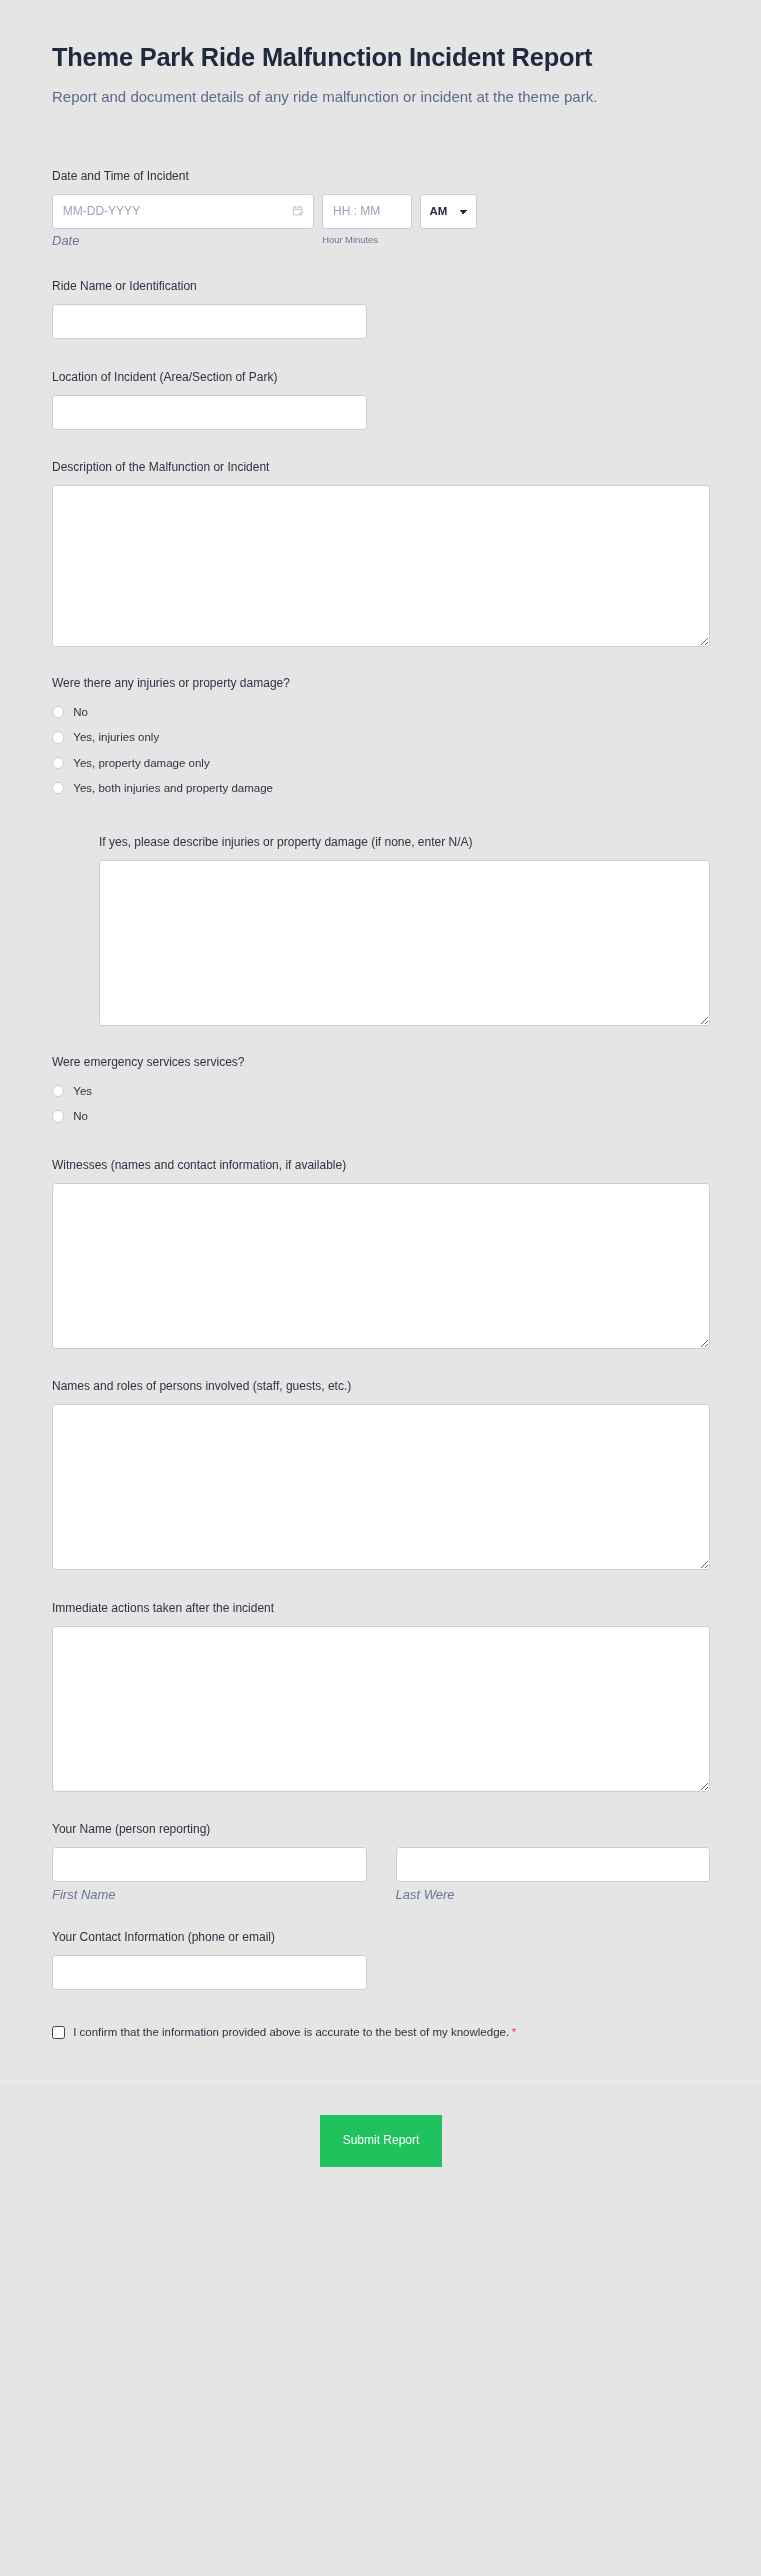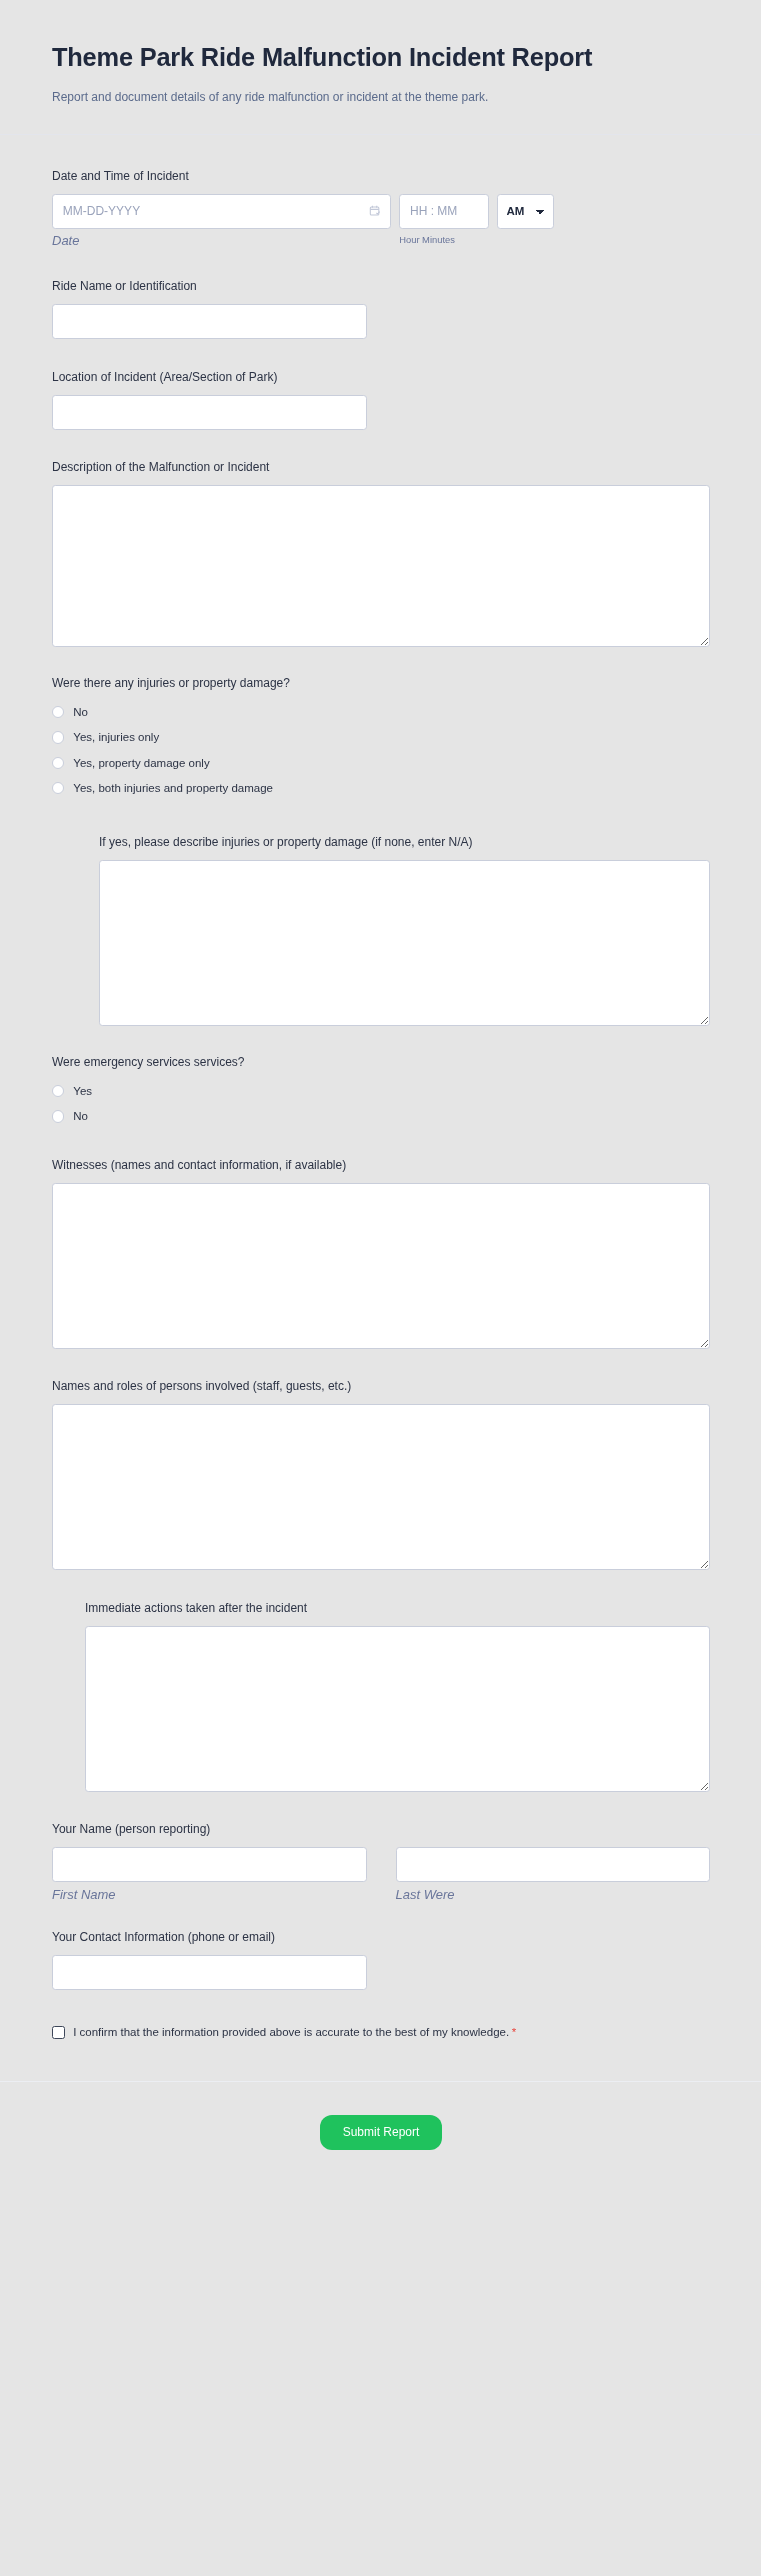--- a/index.html
+++ b/index.html
@@ -26,21 +26,21 @@
   .form-title {
     font-size: 25.4px;
     line-height: 37px;
     font-weight: 700;
     color: #20293d;
     letter-spacing: -0.2px;
     max-width: 623px;
   }
   .form-subtitle {
     margin-top: 11.5px;
-    font-size: 12px;
+    font-size: 15px;
     line-height: 18px;
     color: #5b6b8c;
     font-weight: 400;
   }
 
   
   .form-body {
     padding: 33px 52px 0 52px;
   }
 
@@ -109,21 +109,21 @@
   
   .datetime-row {
     display: flex;
     align-items: flex-start;
     gap: 8.2px;
   }
   .dt-col { display: flex; flex-direction: column; }
 
   .date-wrap {
     position: relative;
-    width: 339px;
+    width: 262px;
   }
   .date-wrap .txt-input { padding-right: 29.5px; }
 
   .cal-icon {
     position: absolute;
     right: 9px;
     top: 50%;
     transform: translateY(-50%);
     width: 13px;
     height: 13px;
@@ -215,26 +215,26 @@
   .form-footer {
     border-top: 0.8px solid #eceef3;
     padding: 33px 0 49px 0;
     text-align: center;
   }
   .submit-btn {
     display: inline-block;
     background: #1fc25d;
     color: #ffffff;
     border: none;
-    border-radius: 12px;
+    border-radius: 0;
     font-family: "Liberation Sans", sans-serif;
     font-size: 12px;
     font-weight: 400;
     padding: 0 23px;
-    height: 35px;
+    height: 52px;
     line-height: 35px;
     cursor: pointer;
     min-width: 93px;
   }
 </style>
 </head>
 <body>
 
 <div class="page">
 
@@ -338,21 +338,21 @@
     <div class="field-block" style="margin-top:29.5px;">
       <label class="field-label">Witnesses (names and contact information, if available)</label>
       <textarea class="textarea tall" placeholder="" style=""></textarea>
     </div>
 
     <div class="field-block" style="margin-top:29.5px;">
       <label class="field-label">Names and roles of persons involved (staff, guests, etc.)</label>
       <textarea class="textarea tall" placeholder="" style=""></textarea>
     </div>
 
-    <div class="field-block" style="margin-top:29.5px;margin-left:33px;">
+    <div class="field-block" style="margin-top:29.5px;">
       <label class="field-label">Immediate actions taken after the incident</label>
       <textarea class="textarea tall" placeholder="" style=""></textarea>
     </div>
 
     <div class="field-block" style="margin-top:29.5px;">
       <label class="field-label">Your Name (person reporting)</label>
       <div class="name-row">
         <div class="name-col">
           <input class="txt-input" type="text" style="">
           <div class="sublabel">First Name</div>

